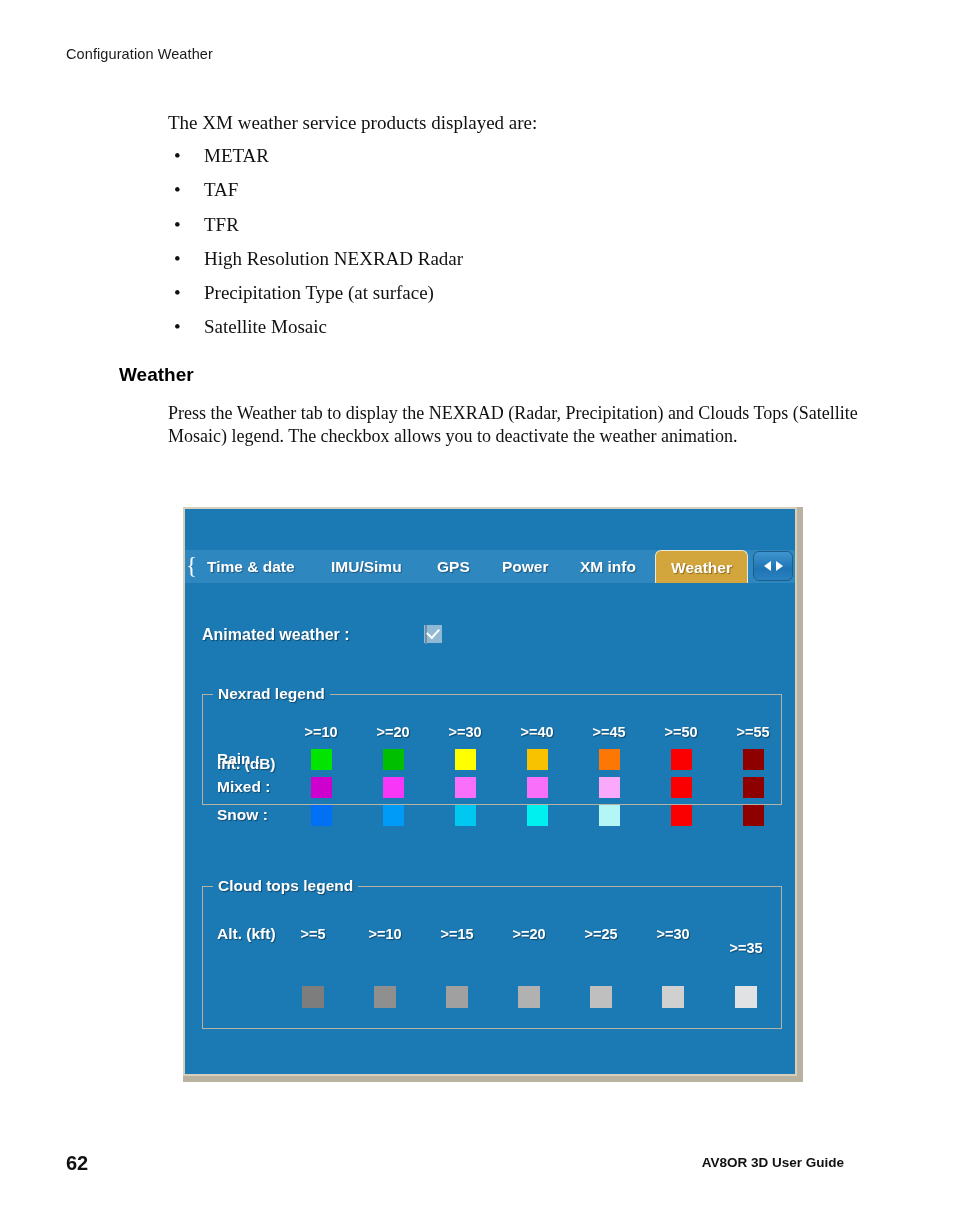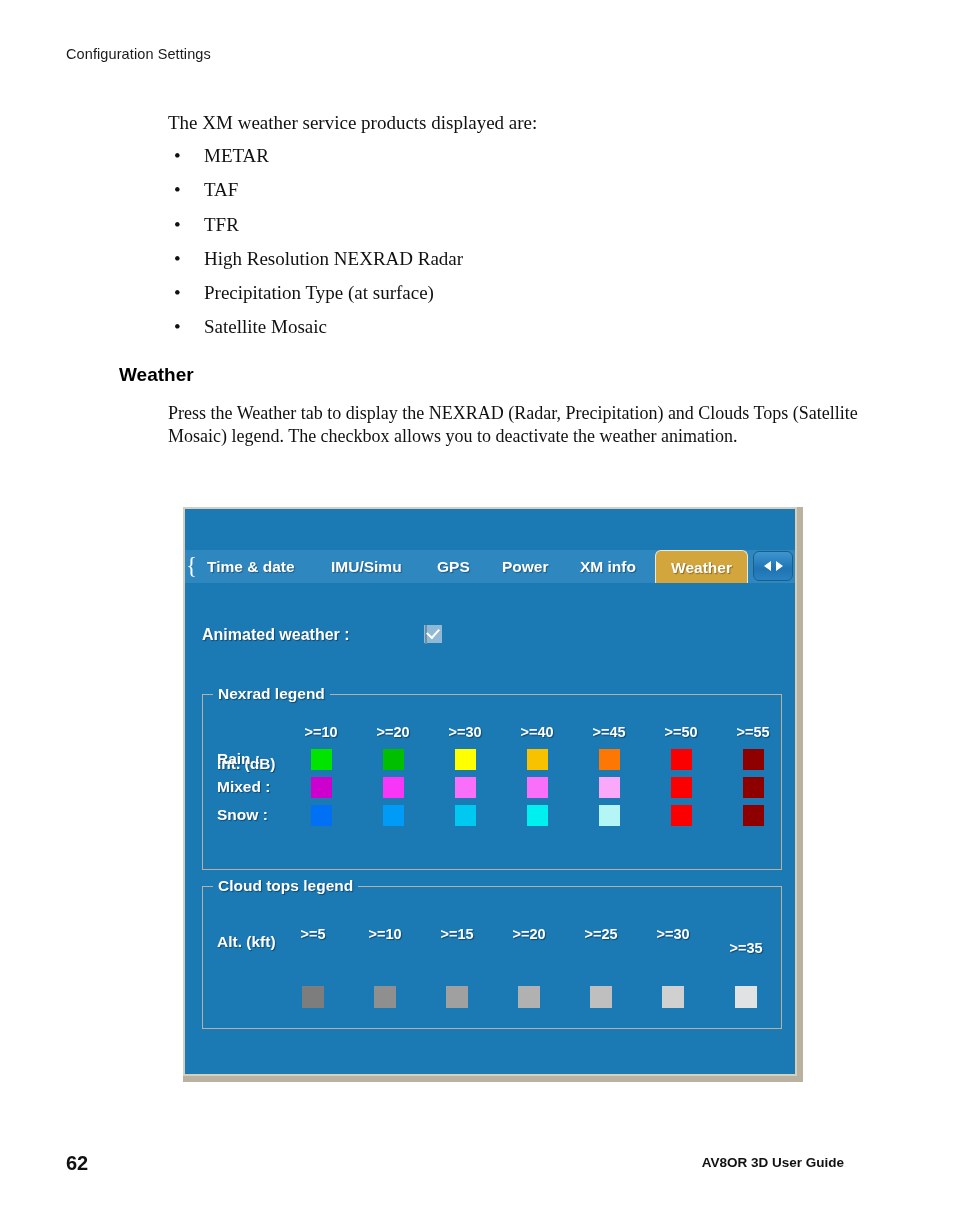--- a/index.html
+++ b/index.html
@@ -302,21 +302,21 @@
     font-weight: bold;
     color: #ffffff;
     text-shadow: 1px 1px 1px rgba(0,0,0,.4);
     white-space: nowrap;
   }
 
   #nexrad-group {
     left: 17px;
     top: 108px;
     width: 580px;
-    height: 176px;
+    height: 111px;
   }
   #cloud-group {
     left: 17px;
     top: 300px;
     width: 580px;
     height: 143px;
   }
 
   .legend-table {
     position: absolute;
@@ -346,21 +346,21 @@
   .swatch {
     position: absolute;
     width: 21px;
     height: 21px;
   }
   .swatch.gray { width: 22px; height: 22px; }
 </style>
 </head>
 <body>
 
-<div class="page-header">Configuration Settings</div>
+<div class="page-header">Configuration Weather</div>
 
 <div class="intro">The XM weather service products displayed are:</div>
 
 <div class="bullets">
   <div class="bullet-row">
     <span class="bullet-dot">•</span>
     <span class="bullet-text">METAR</span>
   </div>
   <div class="bullet-row">
     <span class="bullet-dot">•</span>
@@ -450,21 +450,21 @@
           <div class="swatch" style="left: 324px; top: 110px; background: rgb(0, 239, 239);"></div>
           <div class="swatch" style="left: 396px; top: 110px; background: rgb(180, 246, 246);"></div>
           <div class="swatch" style="left: 468px; top: 110px; background: rgb(250, 0, 0);"></div>
           <div class="swatch" style="left: 540px; top: 110px; background: rgb(142, 0, 0);"></div>
         </div>
     </div>
 
     <div class="group" id="cloud-group">
       <div class="group-title">Cloud tops legend</div>
       <div class="legend-table" id="cloud-table">
-          <div class="lt-rowlabel" style="left: 14px; top: 46px; text-align: center;">Alt. (kft)</div>
+          <div class="lt-rowlabel" style="left: 14px; top: 38px; text-align: center;">Alt. (kft)</div>
           <div class="lt-colhead" style="left: 80px; top: 39px;">&gt;=5</div>
           <div class="lt-colhead" style="left: 152px; top: 39px;">&gt;=10</div>
           <div class="lt-colhead" style="left: 224px; top: 39px;">&gt;=15</div>
           <div class="lt-colhead" style="left: 296px; top: 39px;">&gt;=20</div>
           <div class="lt-colhead" style="left: 368px; top: 39px;">&gt;=25</div>
           <div class="lt-colhead" style="left: 440px; top: 39px;">&gt;=30</div>
           <div class="lt-colhead" style="left: 513px; top: 39px; margin-top: 14px;">&gt;=35</div>
           <div class="swatch gray" style="left: 99px; top: 99px; background: rgb(125, 125, 125);"></div>
           <div class="swatch gray" style="left: 171px; top: 99px; background: rgb(143, 143, 143);"></div>
           <div class="swatch gray" style="left: 243px; top: 99px; background: rgb(160, 160, 160);"></div>

